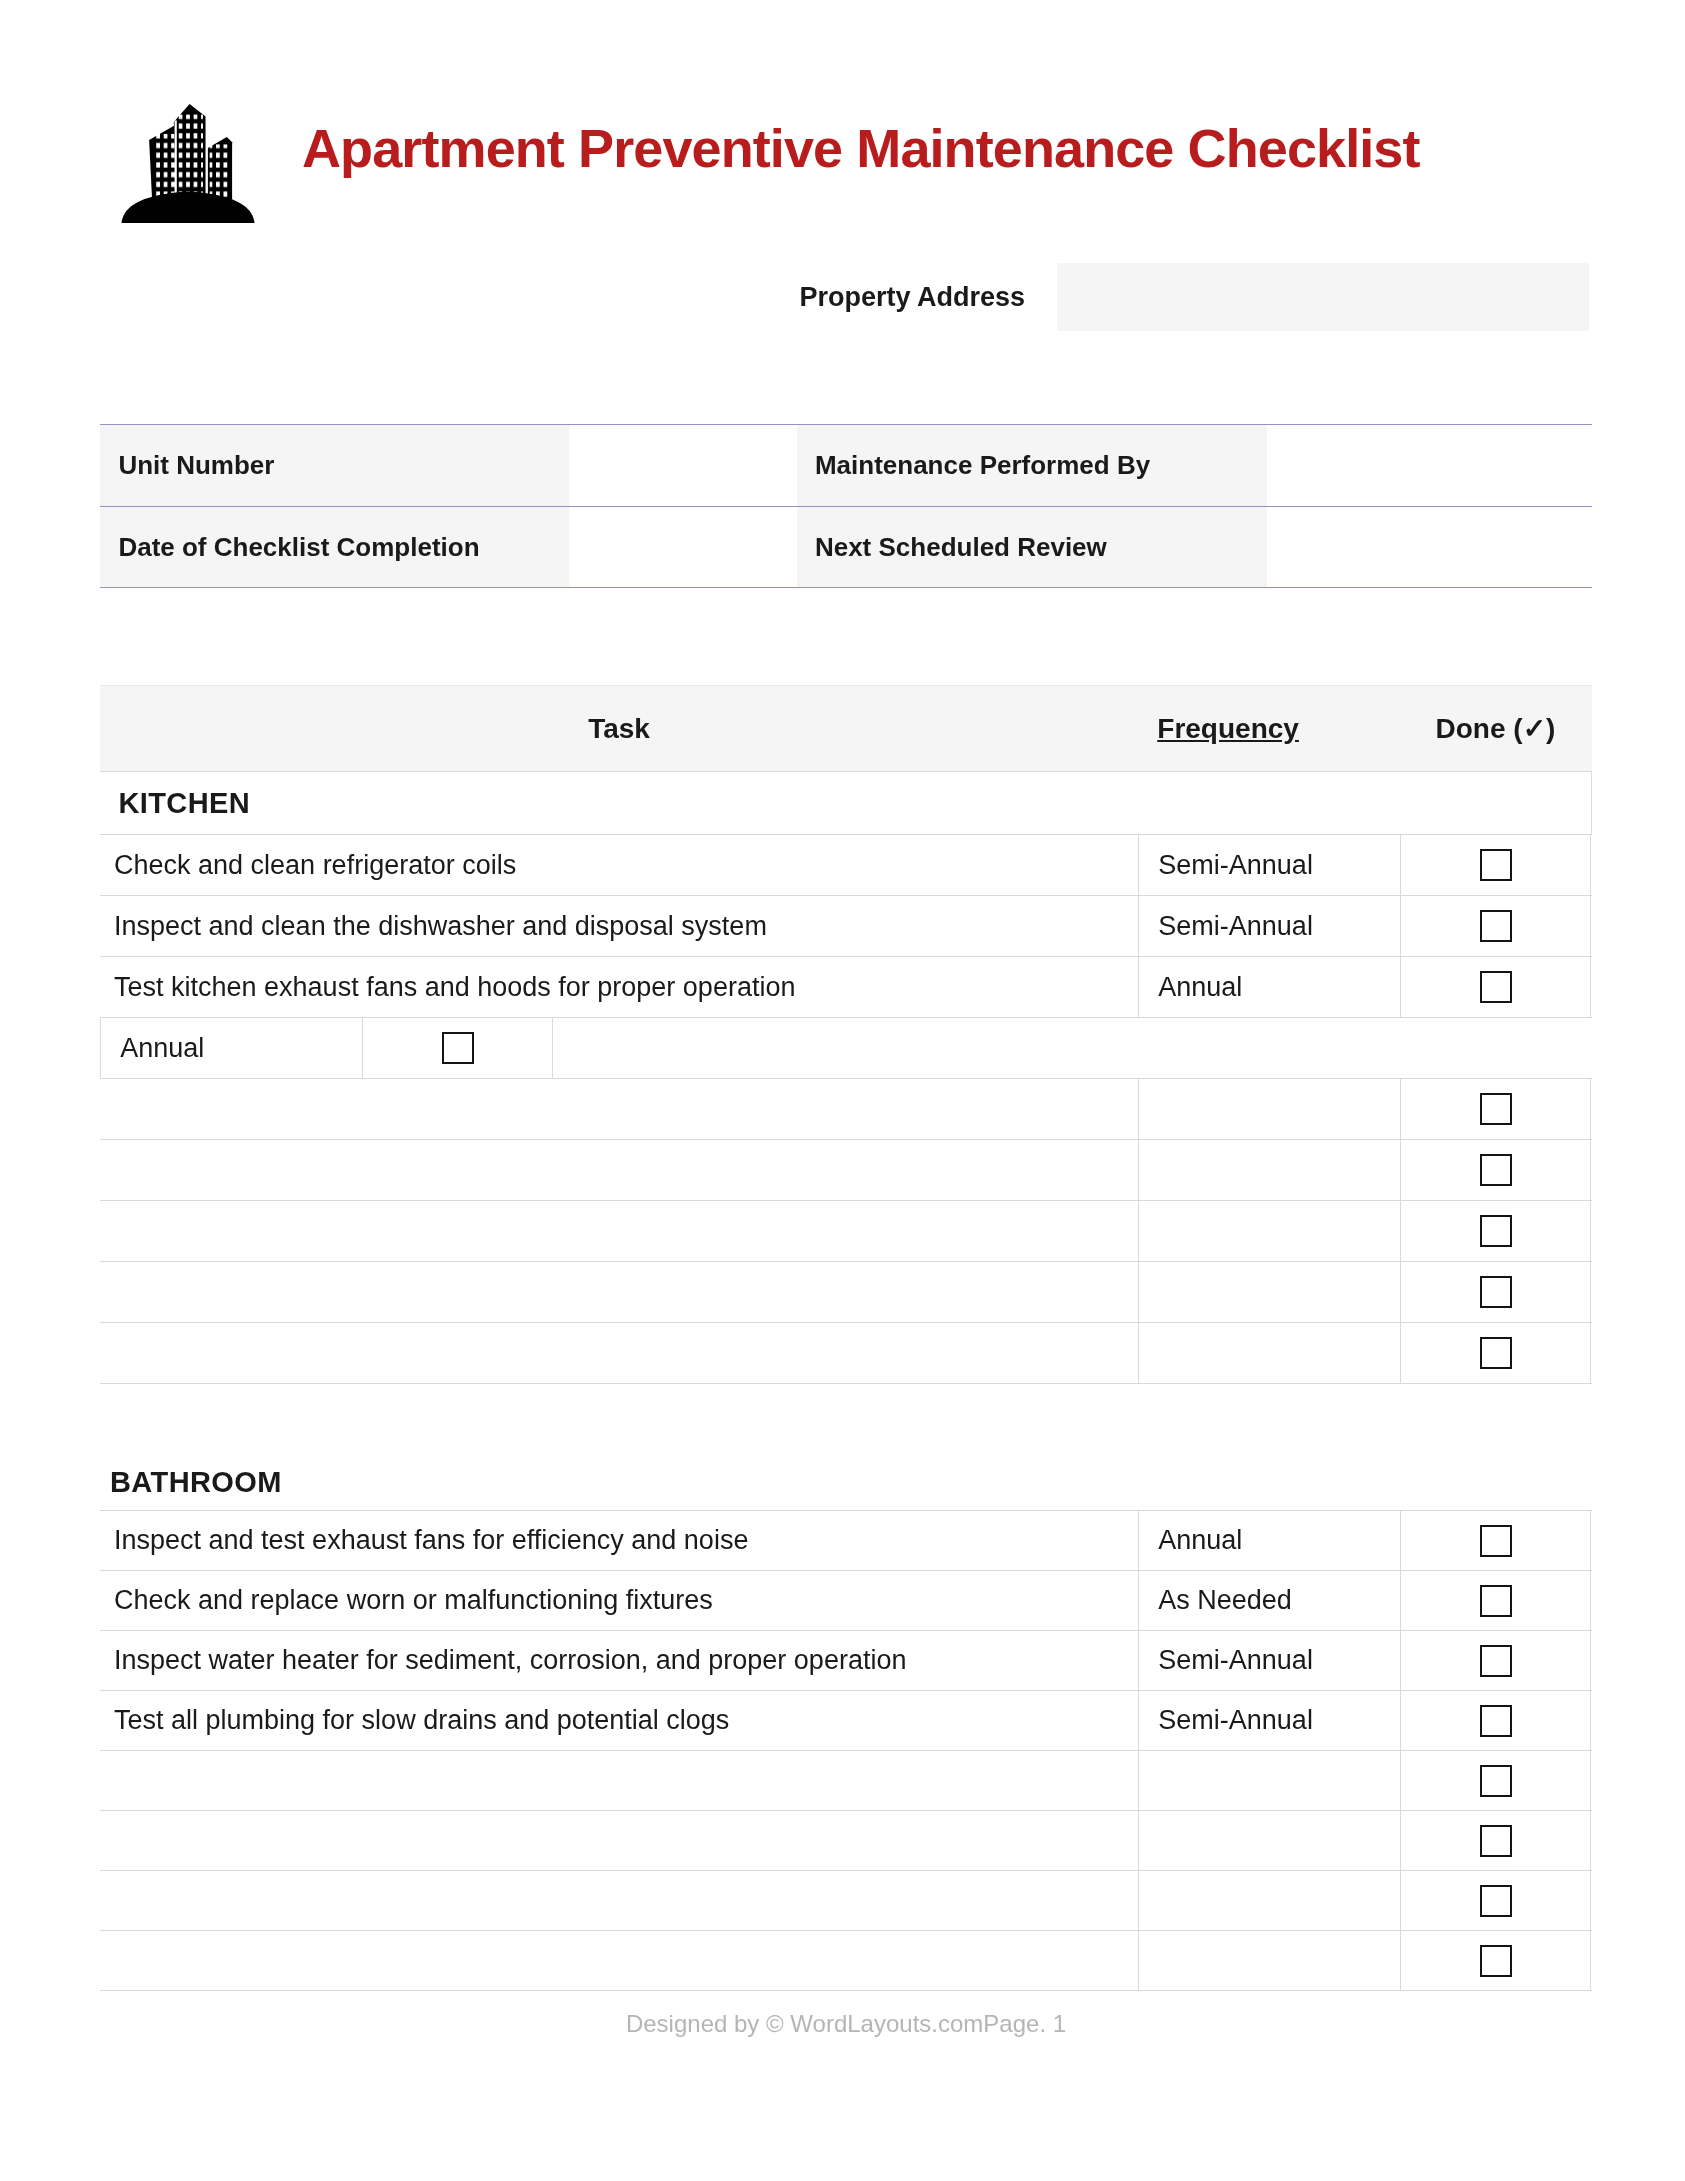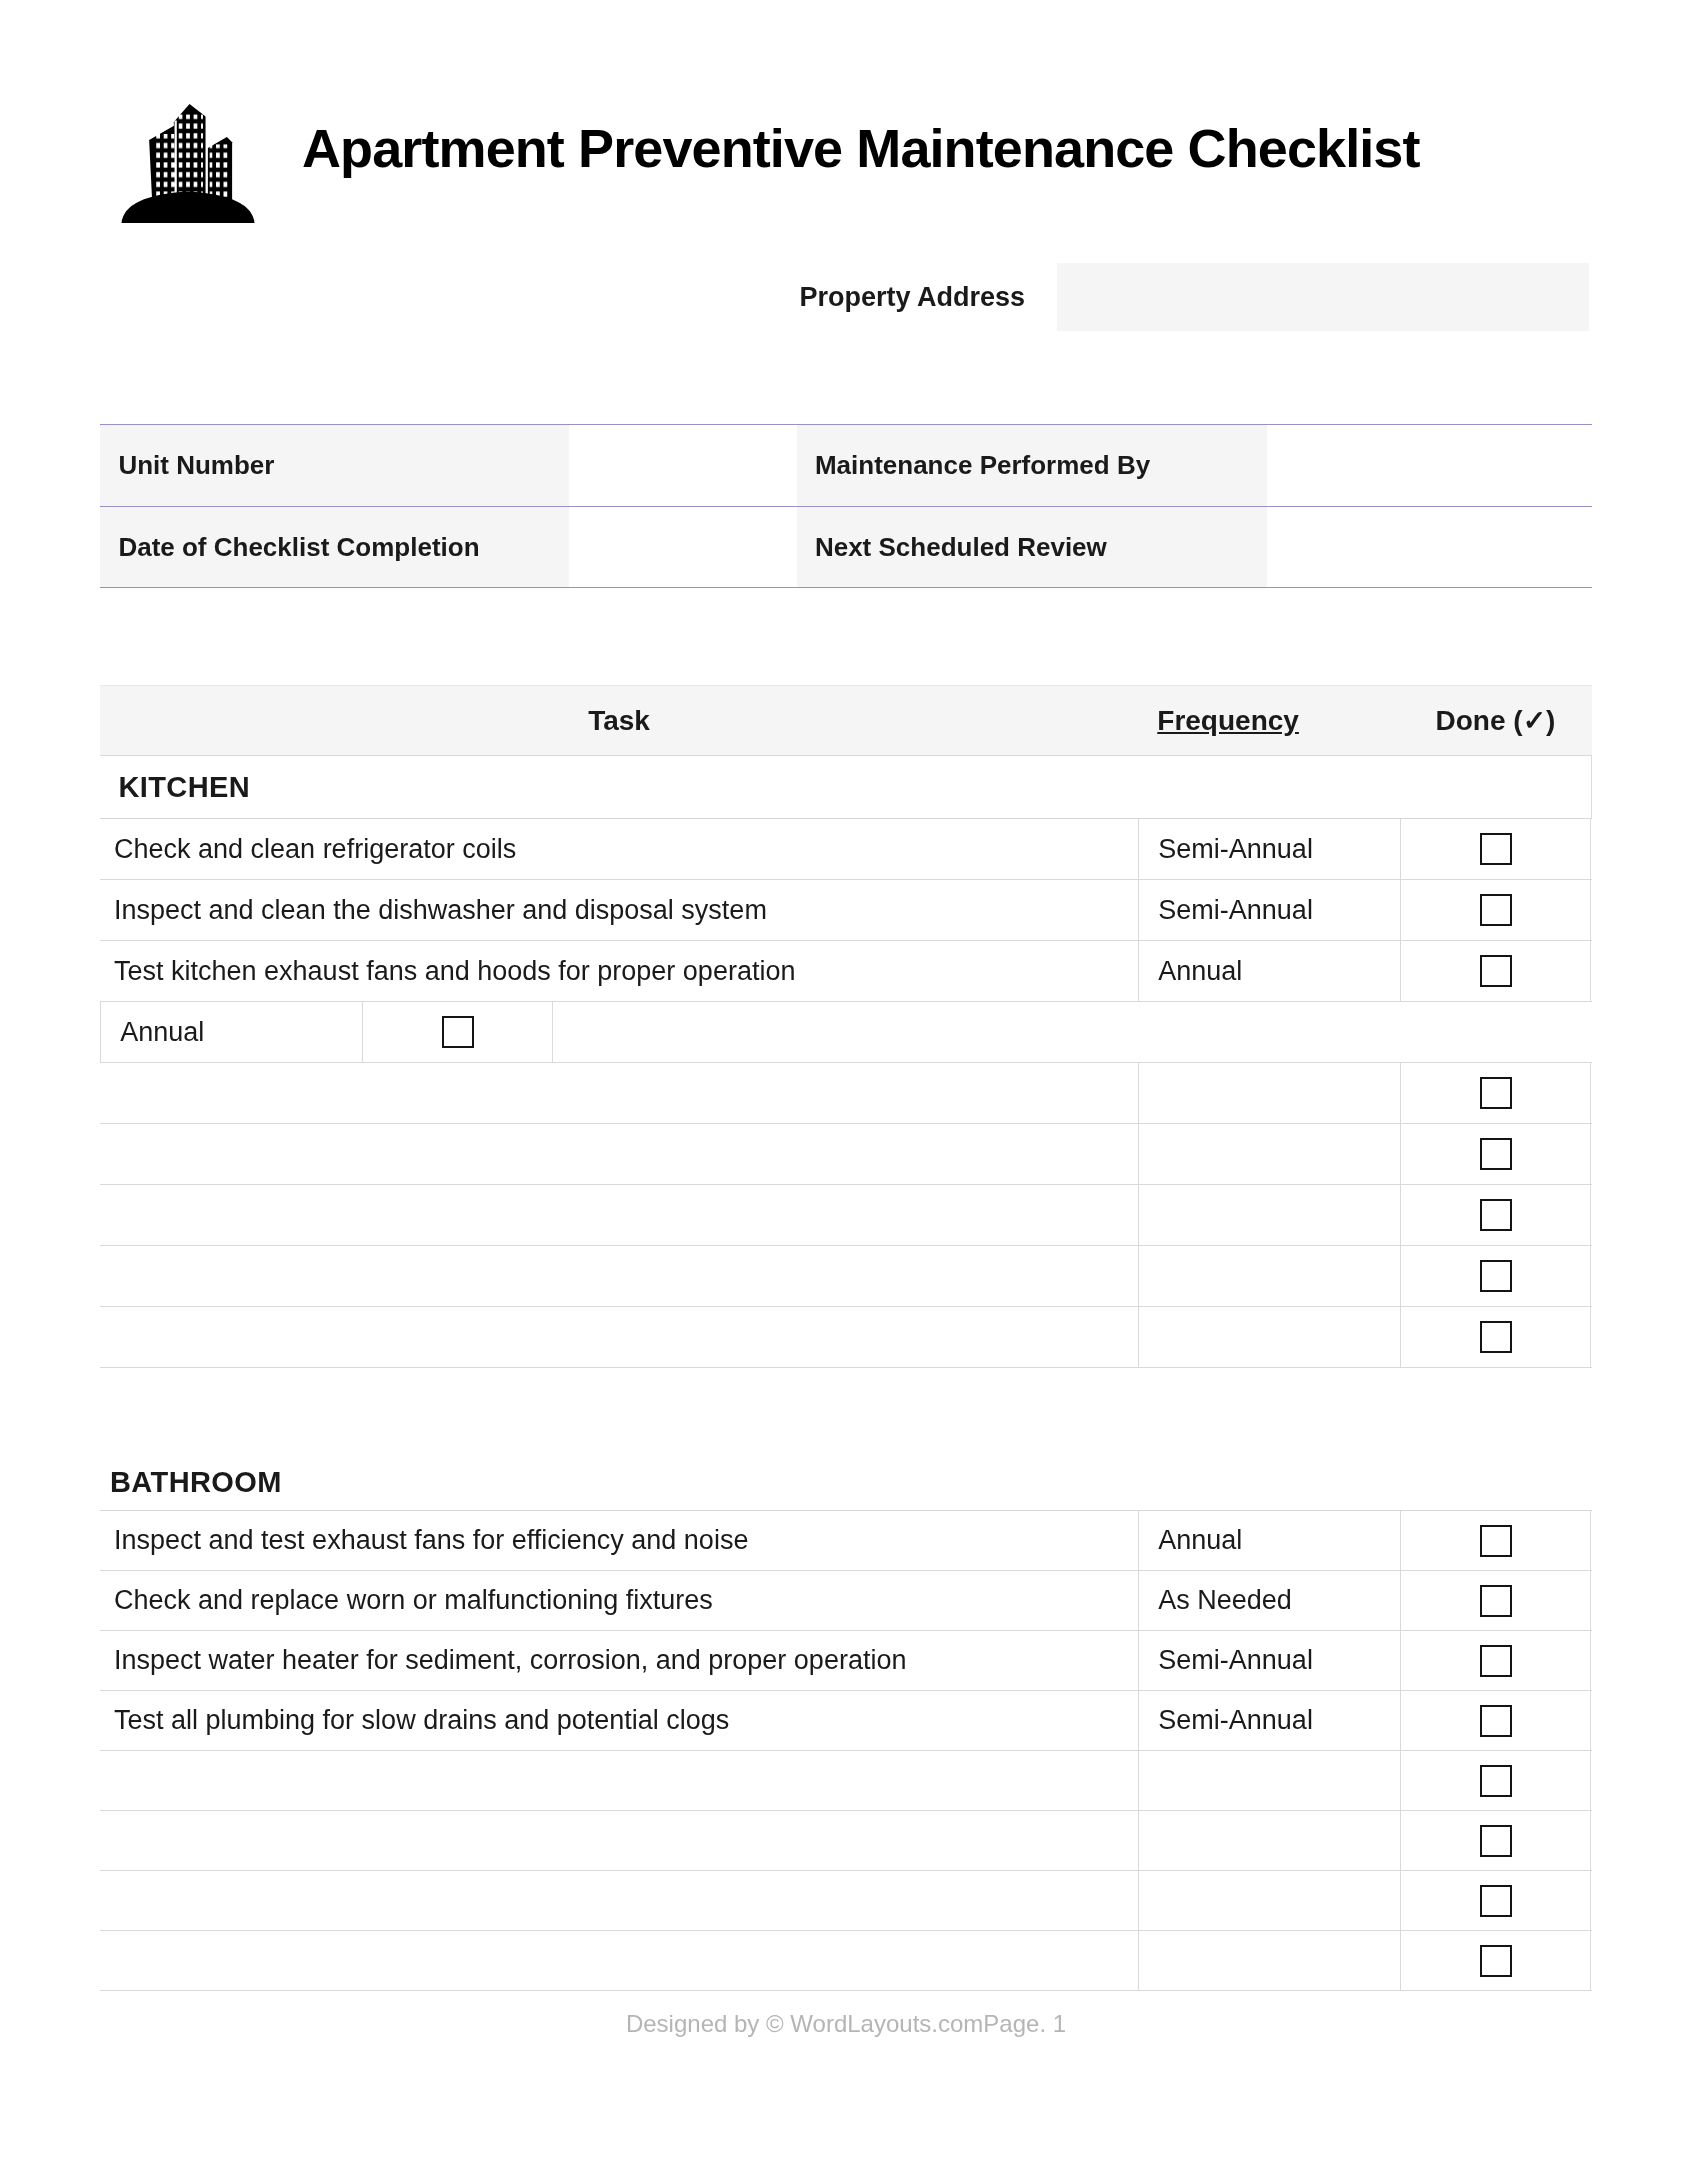--- a/index.html
+++ b/index.html
@@ -22,21 +22,21 @@
   }
   .logo svg { width: 100%; height: 100%; }
   .title {
     position: absolute;
     left: 302px; top: 111px;
     width: 1282px;
     font-size: 54px;
     font-weight: 700;
     letter-spacing: -0.9px;
     line-height: 74px;
-    color: #000000;
+    color: #b91c1c;
     white-space: nowrap;
   }
 
   
   .prop-label {
     position: absolute;
     left: 632px; top: 263px;
     width: 393px; height: 68px;
     display: flex; align-items: center; justify-content: flex-end;
     font-weight: 700; font-size: 27px;
@@ -73,21 +73,21 @@
   .task-table {
     position: absolute;
     left: 100px;
     width: 1492px;
     background: #fff;
   }
   .task-table.kitchen { top: 685px; }
   .task-table.bathroom { top: 1510px; border-top: 1.8px solid #d6d6d6; }
 
   .thead {
-    display: flex; height: 71px;
+    display: flex; height: 87px;
     background: #f5f5f5;
     border-top: 0.9px solid #e9e9e9;
     border-bottom: 1.8px solid #dadada;
     font-weight: 700; font-size: 28px;
   }
   .hcell { display: flex; align-items: center; }
   .hcell.task { width: 1038px; justify-content: center; }
   .hcell.freq { width: 262px; padding-left: 19.3px; text-decoration: underline; }
   .hcell.done { width: 191px; justify-content: center; }
 

